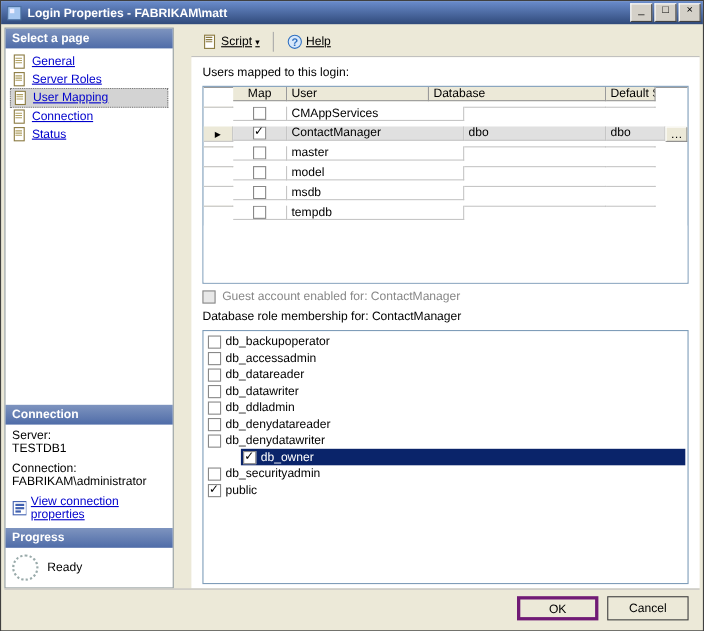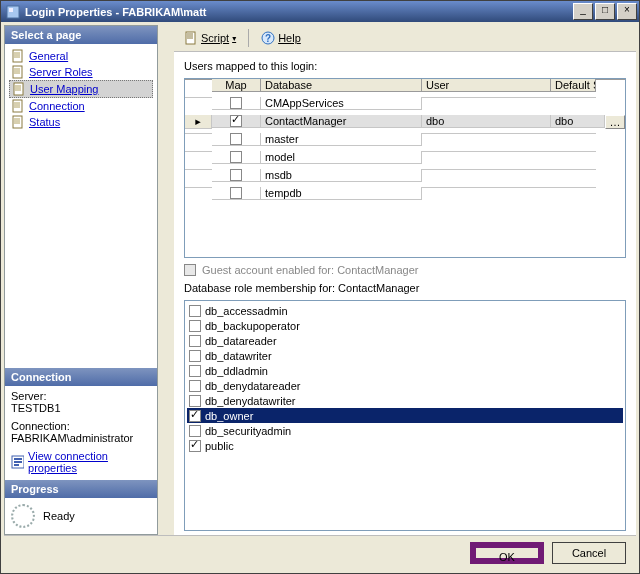--- a/index.html
+++ b/index.html
@@ -218,20 +218,21 @@
   .role-item {
     display:flex;
     align-items:center;
     gap:4px;
     padding:0 2px;
     height:15px;
   }
   .role-item.selected {
     background:#0a246a;
     color:#fff;
+    margin-left:32px;
   }
   .role-item.selected .chk { background:#fff; }
   
   .dialog-footer {
     height:34px;
     display:flex;
     justify-content:flex-end;
     align-items:center;
     gap:8px;
     padding:0 10px;
@@ -242,21 +243,21 @@
     min-width:74px;
     height:22px;
     background:#ece9d8;
     border:1px solid #404040;
     box-sizing:border-box;
     text-align:center;
     line-height:20px;
     cursor:pointer;
   }
   .dlg-btn.default {
-    border:6px solid #701a75;
+    border:3px solid #701a75;
     line-height:18px;
   }
 </style>
 </head>
 <body>
 
 <div class="window">
 
   <div class="titlebar">
     <span class="app-icon">
@@ -362,22 +363,22 @@
           </div>
         </div>
 
         <div class="content">
           <div class="section-label">Users mapped to this login:</div>
 
           <div class="grid-box">
             <div class="grid-header-row">
               <div class="hc col-row-hdr"></div>
               <div class="hc col-map">Map</div>
+              <div class="hc col-user">User</div>
               <div class="hc col-db">Database</div>
-              <div class="hc col-user">User</div>
               <div class="hc col-schema">Default Schema</div>
               <div class="hc col-ell"></div>
             </div>
             <div id="grid-rows">
                 <div class="grid-row">
                   <div class="c col-row-hdr"></div>
                   <div class="c col-map">
                     <span class="chk"></span>
                   </div>
                   <div class="c col-db">CMAppServices</div>
@@ -442,25 +443,25 @@
           <div class="guest-row">
             <span class="chk disabled"></span>
             <span>Guest account enabled for: ContactManager</span>
           </div>
 
           <div class="section-label">Database role membership for: ContactManager</div>
 
           <div class="roles-box" id="roles-box">
               <div class="role-item">
                 <span class="chk"></span>
+                <span>db_backupoperator</span>
+              </div>
+              <div class="role-item">
+                <span class="chk"></span>
                 <span>db_accessadmin</span>
-              </div>
-              <div class="role-item">
-                <span class="chk"></span>
-                <span>db_backupoperator</span>
               </div>
               <div class="role-item">
                 <span class="chk"></span>
                 <span>db_datareader</span>
               </div>
               <div class="role-item">
                 <span class="chk"></span>
                 <span>db_datawriter</span>
               </div>
               <div class="role-item">

